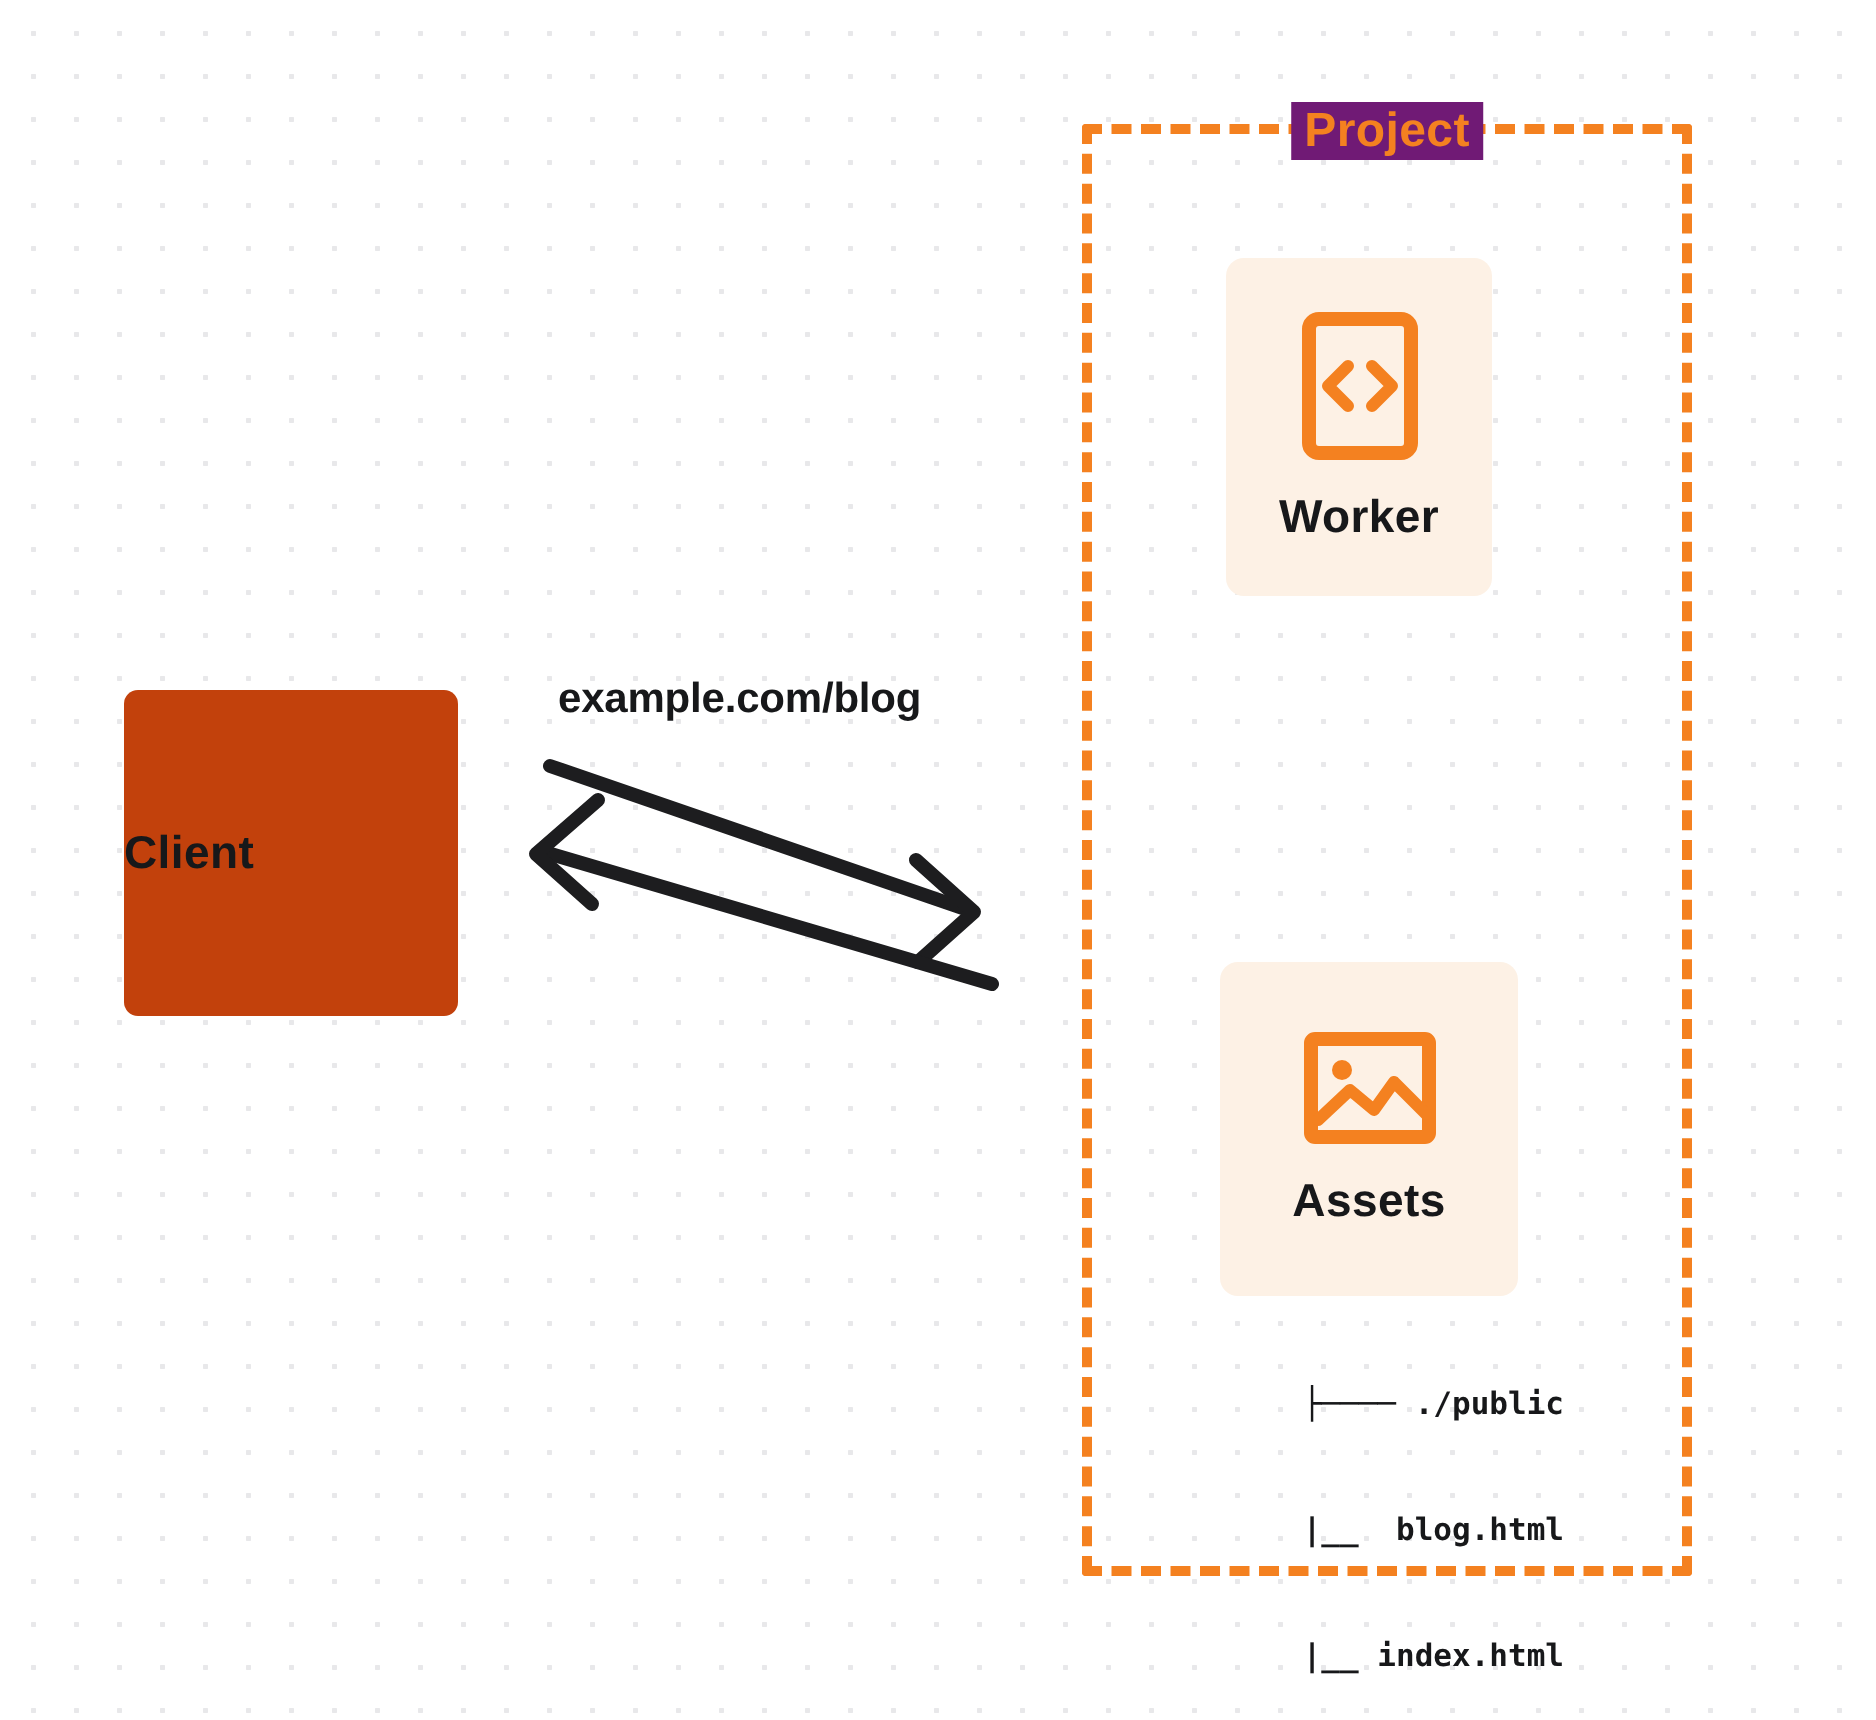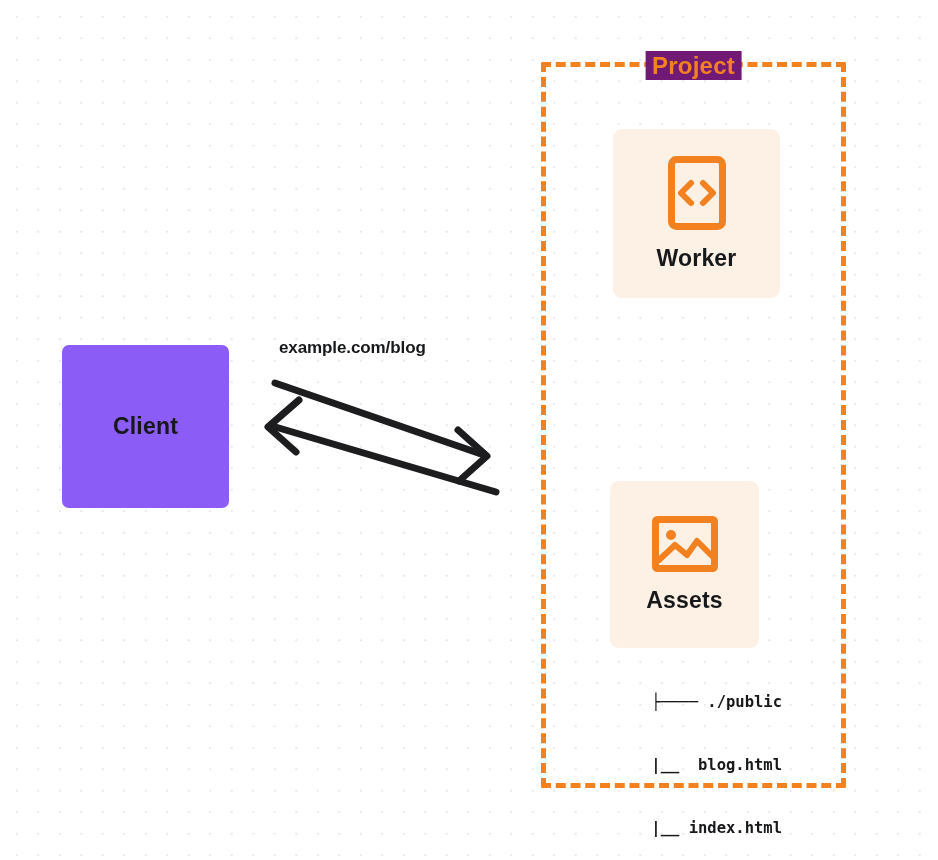--- a/index.html
+++ b/index.html
@@ -24,39 +24,39 @@
     height: 860px;
   }
 
   
   .client-node {
     position: absolute;
     left: 62px;
     top: 345px;
     width: 167px;
     height: 163px;
-    background: #8b5cf6;
+    background: #c2410c;
     border-radius: 7px;
     display: flex;
     align-items: center;
-    justify-content: center;
+    justify-content: flex-start;
   }
   .client-label {
     font-size: 23px;
     font-weight: bold;
     color: #17181a;
     letter-spacing: 0.2px;
   }
 
   
   .request-label {
     position: absolute;
     left: 279px;
     top: 338px;
-    font-size: 17px;
+    font-size: 21px;
     font-weight: bold;
     color: #17181a;
     letter-spacing: -0.1px;
     white-space: nowrap;
   }
   .arrow-layer {
     position: absolute;
     left: 0;
     top: 0;
     width: 938px;
@@ -96,21 +96,21 @@
     background: #fdf1e5;
     border-radius: 9px;
     display: flex;
     flex-direction: column;
     align-items: center;
     justify-content: center;
   }
   .worker-card {
     left: 613px;
     top: 129px;
-    width: 167px;
+    width: 133px;
     height: 169px;
   }
   .assets-card {
     left: 610px;
     top: 481px;
     width: 149px;
     height: 167px;
   }
   .node-icon {
     display: block;

